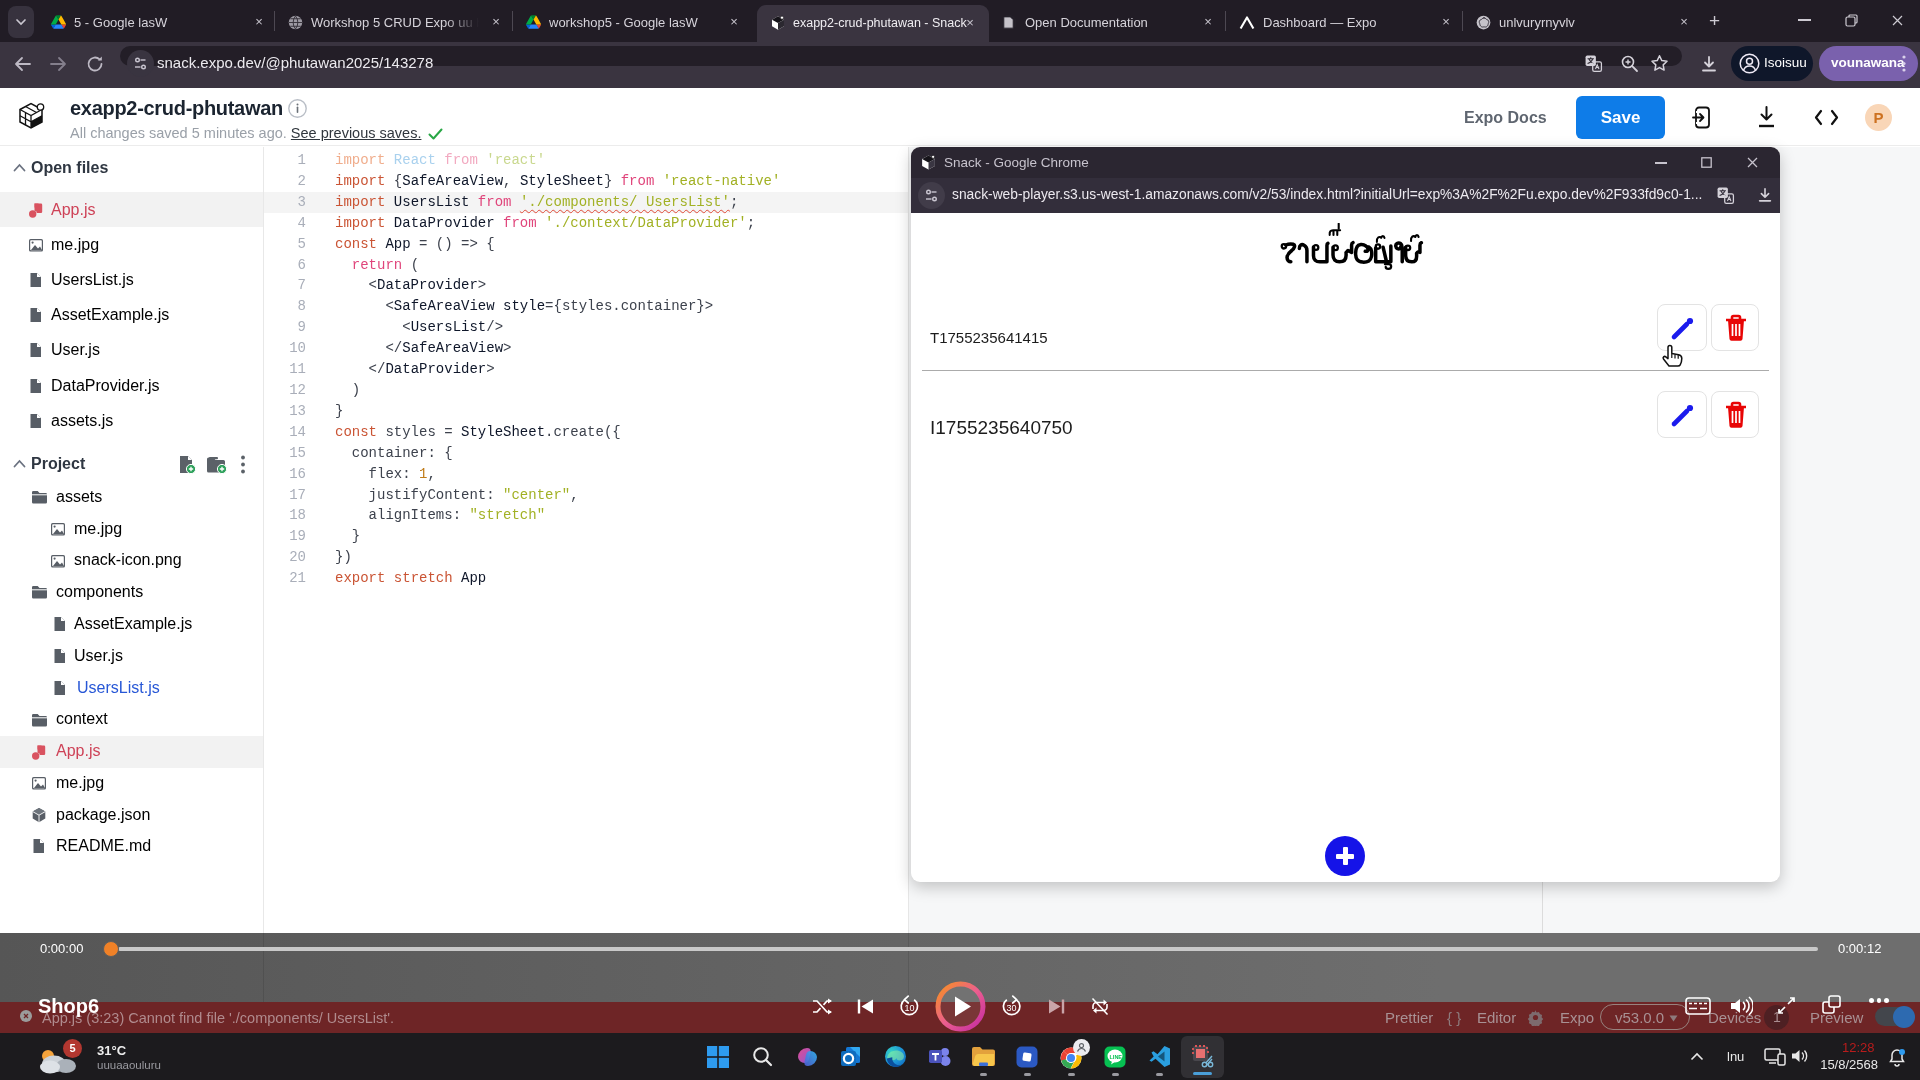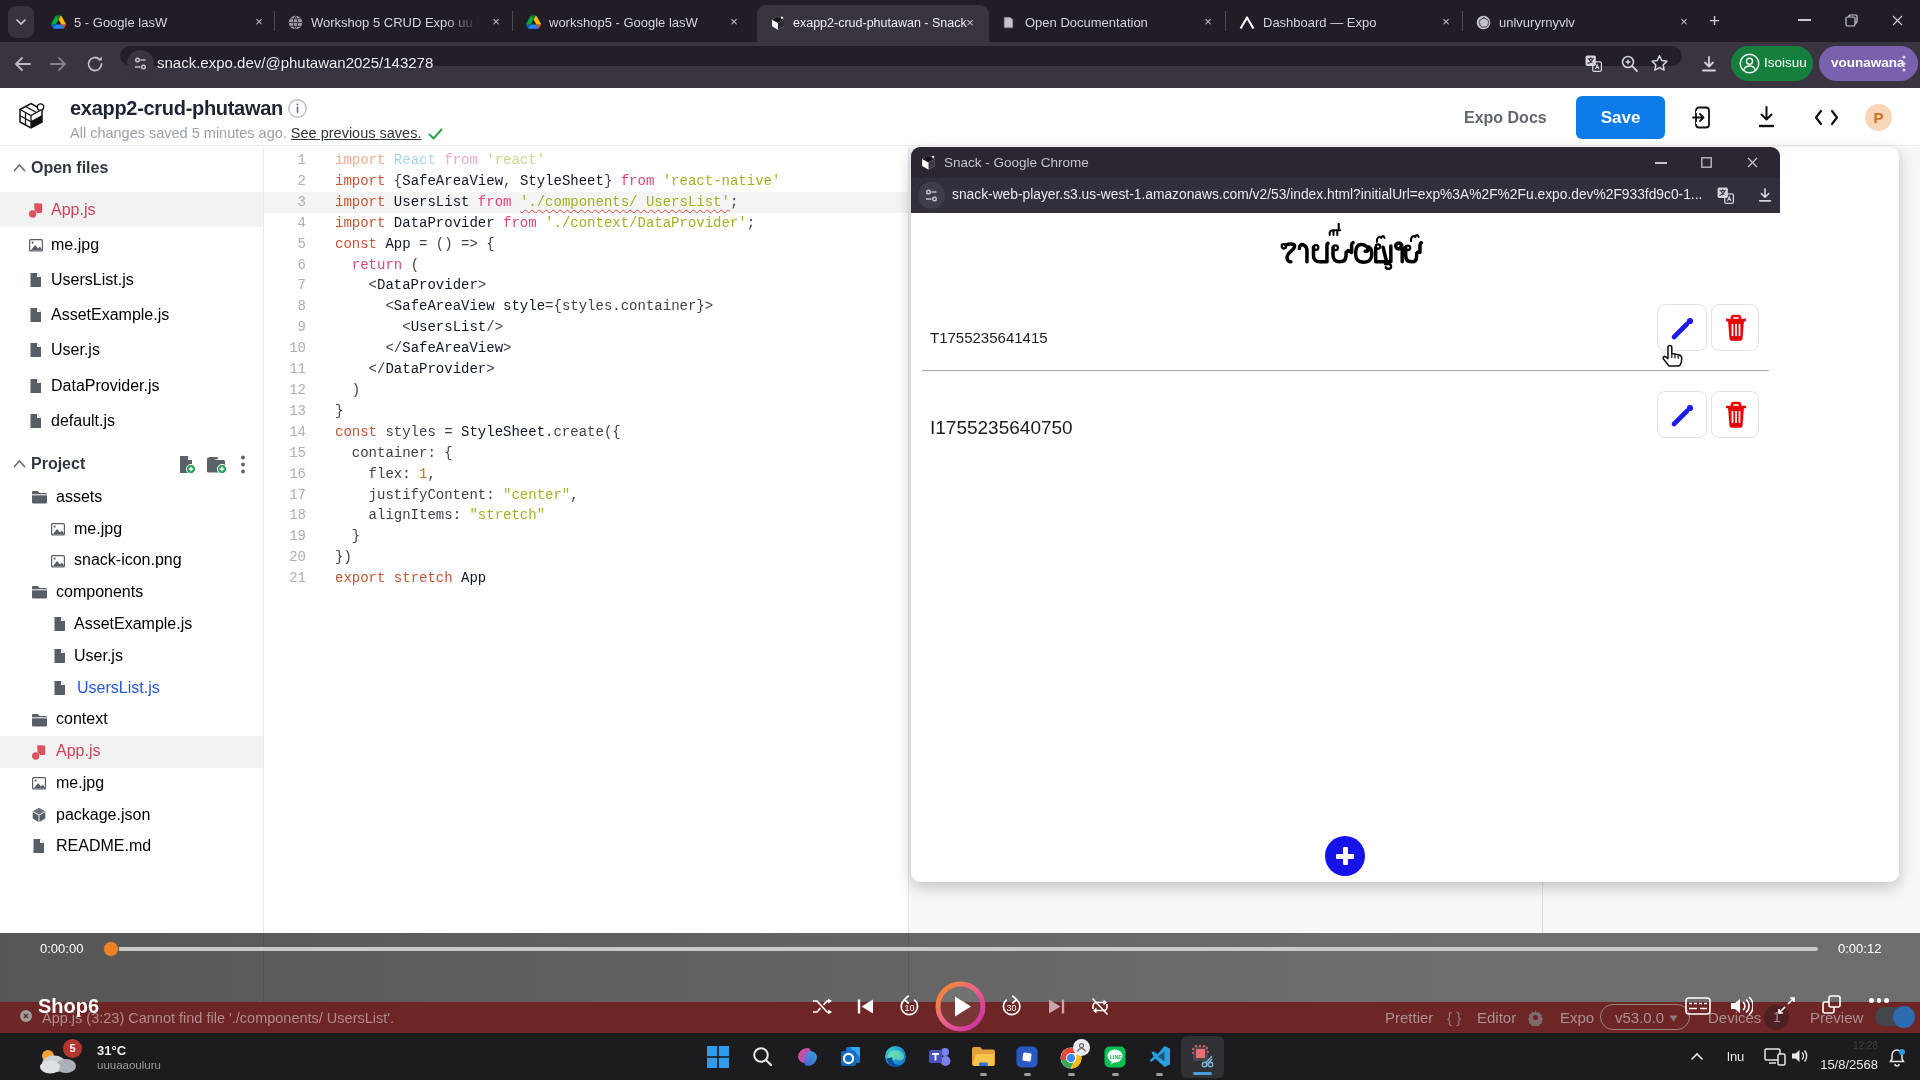--- a/index.html
+++ b/index.html
@@ -20,21 +20,21 @@
 .rtxt{position:absolute;top:7px;white-space:nowrap}
 
 #editor{left:264px;top:147px;width:645px;height:786px;background:#fff}
 #lnums{left:264px;top:150px;width:42px;text-align:right;white-space:pre;font-family:"Liberation Mono",monospace;font-size:14px;line-height:20.9px;color:#a9aeb9}
 #code{left:335px;top:150px;font-family:"Liberation Mono",monospace;font-size:14px;line-height:20.9px;color:#3d424d;white-space:pre}
 .k{color:#ca5434}.f{color:#e0457b}.b{color:#0f172a}.s{color:#a2b124}.n{color:#c07b18}.p{color:#3d424d}
 .k1{color:#f0ad8c}.b1{color:#a9d1ee}.f1{color:#f2a9c0}.s1{color:#c9d88e}
 
 #ppanel{left:909px;top:147px;width:1011px;height:786px;background:#f6f7f8}
 
-#owin{left:911px;top:147px;width:988px;height:735px;background:#fff;border-radius:9px;box-shadow:0 5px 16px rgba(0,0,0,.22)}
+#owin{left:911px;top:147px;width:869px;height:735px;background:#fff;border-radius:9px;box-shadow:0 5px 16px rgba(0,0,0,.22)}
 #otitle{left:0;top:0;width:869px;height:31px;background:#2b2631;border-radius:9px 9px 0 0;color:#c7c3cd;font-size:13.5px}
 #oaddr{left:0;top:31px;width:869px;height:35px;background:#332e3b;color:#ece9ef;font-size:15px}
 
 #grayov{left:0;top:933px;width:1920px;height:69px;background:linear-gradient(90deg,#565656,#6e6e6e 75%)}
 #footer{left:0;top:1002px;width:1920px;height:31px;background:#6e2526;color:#b08b8e;font-size:15px}
 #taskbar{left:0;top:1033px;width:1920px;height:47px;background:#1c1b1e}
 .st{color:#a89194}
 </style></head>
 <body>
 
@@ -158,21 +158,21 @@
       <path d="M8 5.5v5M5.5 8h5" stroke="#d5d2da" stroke-width="1.4"></path>
     </svg>
  <svg class="a" style="left:1530px;top:8px" width="19" height="19" viewBox="0 0 19 19">
       <path d="M9.5 1.8l2.3 4.8 5.2.7-3.8 3.6.9 5.2-4.6-2.5-4.6 2.5.9-5.2L2 7.3l5.2-.7z" fill="none" stroke="#d5d2da" stroke-width="1.5" stroke-linejoin="round"></path>
     </svg>
 </div>
 <svg class="a" style="left:1699px;top:54px" width="20" height="20" viewBox="0 0 20 20">
     <path d="M10 3v9M6 8.5l4 4 4-4" fill="none" stroke="#d5d2da" stroke-width="1.8" stroke-linecap="round" stroke-linejoin="round"></path>
     <path d="M4 16.5h12" stroke="#d5d2da" stroke-width="1.8" stroke-linecap="round"></path>
   </svg>
-<div class="a" style="left:1731px;top:46px;width:82px;height:35px;background:#15803d;border-radius:18px">
+<div class="a" style="left:1731px;top:46px;width:82px;height:35px;background:#0f172a;border-radius:18px">
  <svg class="a" style="left:8px;top:7px" width="21" height="21" viewBox="0 0 21 21">
       <circle cx="10.5" cy="10.5" r="9.3" fill="none" stroke="#efeaf6" stroke-width="1.5"></circle>
       <circle cx="10.5" cy="8.2" r="3" fill="none" stroke="#efeaf6" stroke-width="1.5"></circle>
       <path d="M4.5 17.5c.8-3 3-4.6 6-4.6s5.2 1.6 6 4.6" fill="none" stroke="#efeaf6" stroke-width="1.5"></path>
     </svg>
  <div class="a" style="left:33px;top:9px;color:#fff;font-size:13.5px">Isoisuu</div>
 </div>
 <div class="a" style="left:1819px;top:46px;width:99px;height:35px;background:#7a61ad;border-radius:18px">
  <div class="a" style="left:12px;top:9px;color:#fff;font-size:13.5px;font-weight:bold">vounawana</div>
  <svg class="a" style="left:83px;top:9px" width="4" height="17" viewBox="0 0 4 17">
@@ -293,21 +293,21 @@
     <use href="#i-file"></use>
   </svg>
 <div class="a rtxt" style="left:51px;top:341px">User.js</div>
 <svg class="a" style="left:28px;top:378px" width="14" height="16">
     <use href="#i-file"></use>
   </svg>
 <div class="a rtxt" style="left:51px;top:377px">DataProvider.js</div>
 <svg class="a" style="left:28px;top:413px" width="14" height="16">
     <use href="#i-file"></use>
   </svg>
-<div class="a rtxt" style="left:51px;top:412px">default.js</div>
+<div class="a rtxt" style="left:51px;top:412px">assets.js</div>
 <svg class="a" style="left:31px;top:489px" width="16" height="16">
     <use href="#i-folder"></use>
   </svg>
 <div class="a rtxt" style="left:56px;top:488px">assets</div>
 <svg class="a" style="left:50px;top:521px" width="16" height="16">
     <use href="#i-img"></use>
   </svg>
 <div class="a rtxt" style="left:74px;top:520px">me.jpg</div>
 <svg class="a" style="left:50px;top:553px" width="16" height="16">
     <use href="#i-img"></use>
@@ -714,19 +714,19 @@
 <div class="a" style="left:1727px;top:1049px;color:#e8e8e8;font-size:13px">lnu</div>
 <svg class="a" style="left:1764px;top:1048px" width="22" height="18" viewBox="0 0 22 18">
     <rect x="1" y="1" width="15" height="11" rx="1.5" fill="none" stroke="#e8e8e8" stroke-width="1.5"></rect>
     <path d="M5 15h7" stroke="#e8e8e8" stroke-width="1.5"></path>
     <rect x="14" y="6" width="7" height="11" rx="1.5" fill="#1c1b1e" stroke="#e8e8e8" stroke-width="1.5"></rect>
   </svg>
 <svg class="a" style="left:1791px;top:1048px" width="18" height="16" viewBox="0 0 18 16">
     <path d="M1 5.5v5h3.5l4 3.5V2l-4 3.5z" fill="#e8e8e8"></path>
     <path d="M11 4.5a5 5 0 010 7M13.5 2.5a8 8 0 010 11" stroke="#e8e8e8" stroke-width="1.4" fill="none"></path>
   </svg>
-<div class="a" style="left:1842px;top:1040px;width:36px;color:#404040;font-size:10px;text-align:right">12:28</div>
+<div class="a" style="left:1842px;top:1040px;width:36px;color:#b91c1c;font-size:13px;text-align:left">12:28</div>
 <div class="a" style="left:1820px;top:1057px;width:58px;color:#e8e8e8;font-size:13px;text-align:right">15/8/2568</div>
 <svg class="a" style="left:1888px;top:1048px" width="18" height="19" viewBox="0 0 18 19">
     <path d="M9 2a5 5 0 015 5v4l1.5 2.5h-13L4 11V7a5 5 0 015-5z" fill="none" stroke="#e8e8e8" stroke-width="1.5"></path>
     <path d="M7 16a2 2 0 004 0" fill="none" stroke="#e8e8e8" stroke-width="1.5"></path>
     <circle cx="14" cy="4" r="3" fill="#2e9bef"></circle>
   </svg>
 
 </body></html>

